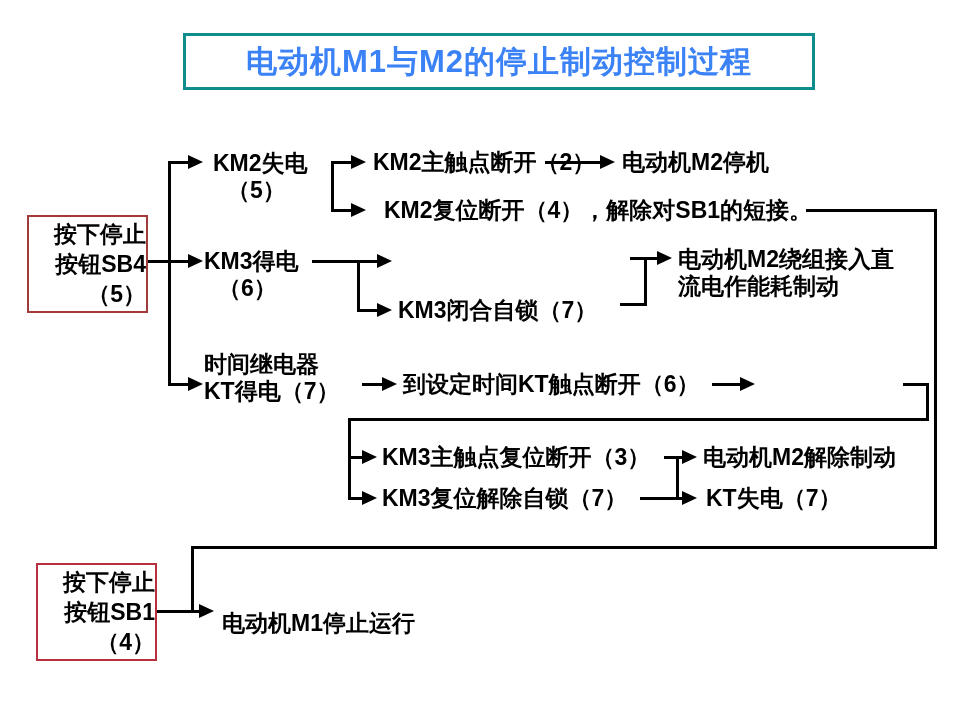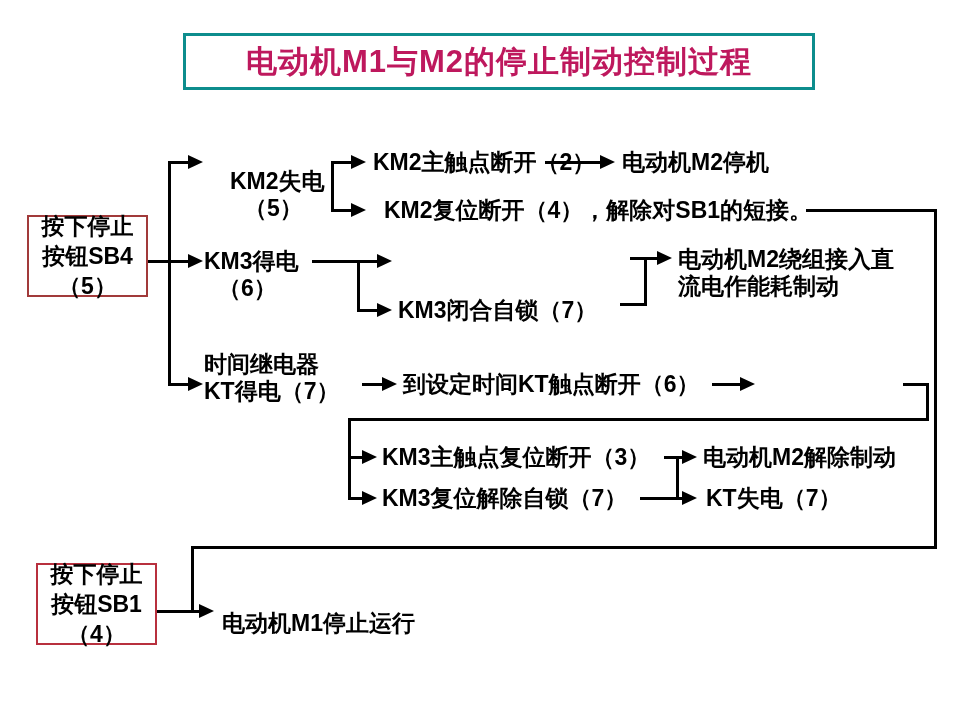--- a/index.html
+++ b/index.html
@@ -6,25 +6,25 @@
   #canvas{
     position:relative;width:960px;height:720px;background:#ffffff;overflow:hidden;
     font-family:"Liberation Sans","DejaVu Sans",sans-serif;color:#000;
   }
   
   .title-box{
     position:absolute;left:183px;top:33px;width:632px;height:57px;
     border:3px solid #0d8d8d;box-sizing:border-box;
     display:flex;align-items:center;justify-content:center;background:#fff;
   }
-  .title-text{color:#be185d;font-weight:bold;font-size:31px;white-space:nowrap;letter-spacing:1px;}
+  .title-text{color:#3b82f6;font-weight:bold;font-size:31px;white-space:nowrap;letter-spacing:1px;}
   
   .ev-box{
-    position:absolute;width:121px;height:82px;box-sizing:border-box;background:#fff;
-    display:flex;flex-direction:column;justify-content:center;align-items:center;
+    position:absolute;width:121px;height:98px;box-sizing:border-box;background:#fff;
+    display:flex;flex-direction:column;justify-content:center;align-items:flex-end;
     font-weight:bold;font-size:23px;line-height:30px;text-align:center;
   }
   #sb4-box{left:27px;top:215px;border:2px solid #a13a3a;}
   #sb1-box{left:36px;top:563px;border:2px solid #b8303e;}
   
   .nd{position:absolute;font-weight:bold;font-size:23px;line-height:27px;white-space:nowrap;}
   .ind{padding-left:14px;}
   
   .hl{position:absolute;height:3px;background:#000;}
   .vl{position:absolute;width:3px;background:#000;}
@@ -43,21 +43,21 @@
     <span>按下停止</span>
     <span>按钮SB4</span>
     <span>（5）</span>
   </div>
   <div class="ev-box" id="sb1-box">
     <span>按下停止</span>
     <span>按钮SB1</span>
     <span>（4）</span>
   </div>
 
-  <div class="nd" style="left:230px;top:150px;margin-top:18px;">
+  <div class="nd" style="left:213px;top:150px;">
     <div>KM2失电</div>
     <div class="ind">（5）</div>
   </div>
   <div class="nd" style="left:373px;top:149px;">KM2主触点断开（2）</div>
   <div class="nd" style="left:622px;top:149px;">电动机M2停机</div>
   <div class="nd" style="left:384px;top:197px;">KM2复位断开（4），解除对SB1的短接。</div>
 
   <div class="nd" style="left:204px;top:248px;">
     <div>KM3得电</div>
     <div class="ind">（6）</div>

